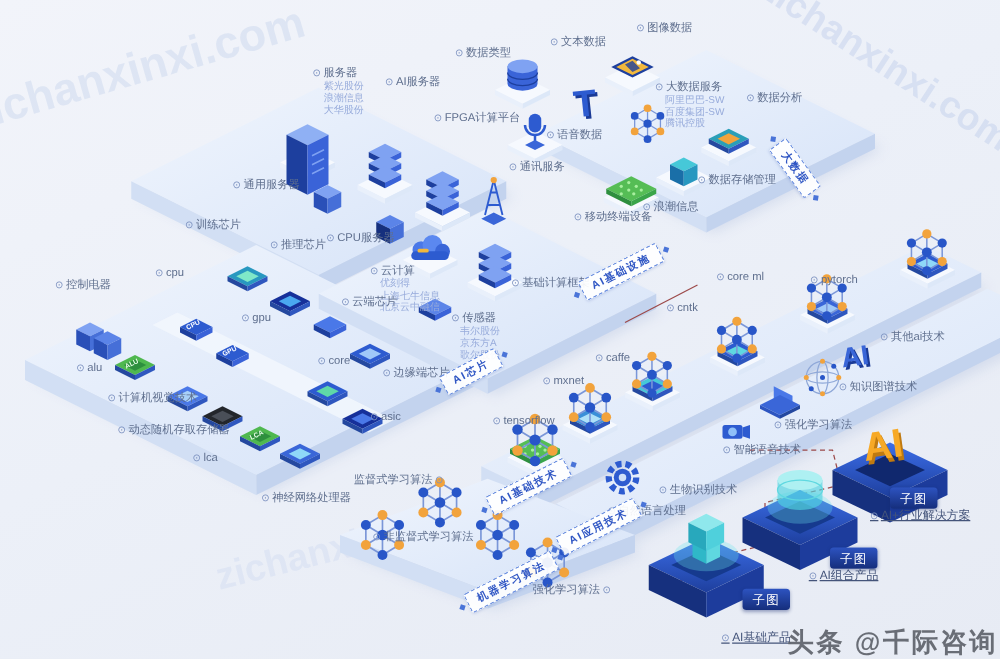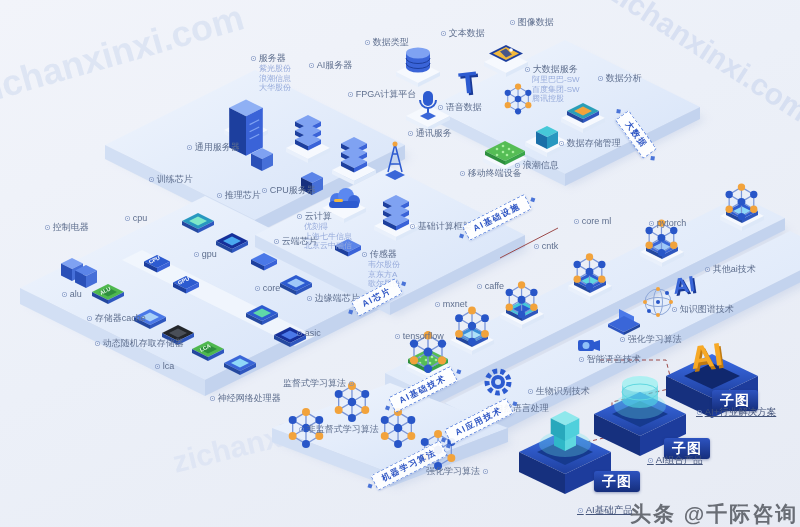--- a/index.html
+++ b/index.html
@@ -9,22 +9,22 @@
   svg{position:absolute;left:0;top:0;}
   .lbl{position:absolute;font-size:9px;color:#5f6f8e;white-space:nowrap;line-height:10px;}
   .lbl .b{color:#7d92c0;font-size:8px;margin:0 2px 0 0;}
   .lbl .b.tail{margin:0 0 0 2px;}
   .sub{position:absolute;font-size:8px;line-height:9.5px;color:#97abdb;white-space:nowrap;}
   .edge{position:absolute;border:1px dashed #6b8fe0;background:rgba(255,255,255,.92);
         color:#2f56c4;font-weight:bold;font-size:8.5px;padding:1.5px 8px;border-radius:2px;
         letter-spacing:1.5px;white-space:nowrap;box-shadow:0 1px 2px rgba(90,120,190,.25);}
   .edge i{position:absolute;width:4px;height:4px;background:#4a74d8;transform:rotate(45deg);top:50%;margin-top:-2px;}
   .edge i.l{left:-8px}.edge i.r{right:-8px}
-  .badge{position:absolute;background:linear-gradient(#2d53c0,#152e7c);color:#fff;font-size:14px;
-         font-weight:bold;padding:1.5px 8px;border-radius:3px;letter-spacing:1px;
+  .badge{position:absolute;background:linear-gradient(#2d53c0,#152e7c);color:#fff;font-size:10px;
+         font-weight:normal;padding:1.5px 8px;border-radius:3px;letter-spacing:1px;
          box-shadow:0 1px 3px rgba(20,40,110,.4);white-space:nowrap;}
   .plbl{position:absolute;font-size:9.5px;color:#44547a;white-space:nowrap;text-decoration:underline;}
   .plbl .b{color:#7d92c0;font-size:8px;margin-right:2px;}
   .wm{position:absolute;font-weight:bold;pointer-events:none;white-space:nowrap;}
   .byline{position:absolute;left:630px;top:483px;font-size:21px;font-weight:bold;color:#63676f;
           letter-spacing:2px;opacity:.95;margin-top:17px;}
 </style>
 </head>
 <body>
 
@@ -383,21 +383,21 @@
   <div class="sub" style="left:304px;top:222px"><span>优刻得</span><br><span>上海七牛信息</span><br><span>北京云中融信</span></div>
   <div class="lbl" style="left:409px;top:221px"><span class="b">⊙</span><span>基础计算框架</span></div>
   <div class="lbl" style="left:361px;top:249px"><span class="b">⊙</span><span>传感器</span></div>
   <div class="sub" style="left:368px;top:260px"><span>韦尔股份</span><br><span>京东方A</span><br><span>歌尔股份</span></div>
   <div class="edge" style="left:462px;top:209px;transform:rotate(-27deg)"><i class="l"></i><span>AI基础设施</span><i class="r"></i></div>
 
   <div class="lbl" style="left:44px;top:222px"><span class="b">⊙</span><span>控制电器</span></div>
   <div class="lbl" style="left:124px;top:213px"><span class="b">⊙</span><span>cpu</span></div>
   <div class="lbl" style="left:193px;top:249px"><span class="b">⊙</span><span>gpu</span></div>
   <div class="lbl" style="left:61px;top:289px"><span class="b">⊙</span><span>alu</span></div>
-  <div class="lbl" style="left:86px;top:313px"><span class="b">⊙</span><span>存储器cache</span></div>
+  <div class="lbl" style="left:86px;top:313px"><span class="b">⊙</span><span>计算机视觉技术</span></div>
   <div class="lbl" style="left:94px;top:338px"><span class="b">⊙</span><span>动态随机存取存储器</span></div>
   <div class="lbl" style="left:154px;top:361px"><span class="b">⊙</span><span>lca</span></div>
   <div class="lbl" style="left:209px;top:393px"><span class="b">⊙</span><span>神经网络处理器</span></div>
   <div class="lbl" style="left:254px;top:283px"><span class="b">⊙</span><span>core</span></div>
   <div class="lbl" style="left:296px;top:328px"><span class="b">⊙</span><span>asic</span></div>
   <div class="lbl" style="left:273px;top:236px"><span class="b">⊙</span><span>云端芯片</span></div>
   <div class="lbl" style="left:306px;top:293px"><span class="b">⊙</span><span>边缘端芯片</span></div>
   <div class="edge" style="left:352px;top:289px;transform:rotate(-28deg)"><i class="l"></i><span>AI芯片</span><i class="r"></i></div>
 
   <div class="lbl" style="left:394px;top:331px"><span class="b">⊙</span><span>tensorflow</span></div>

